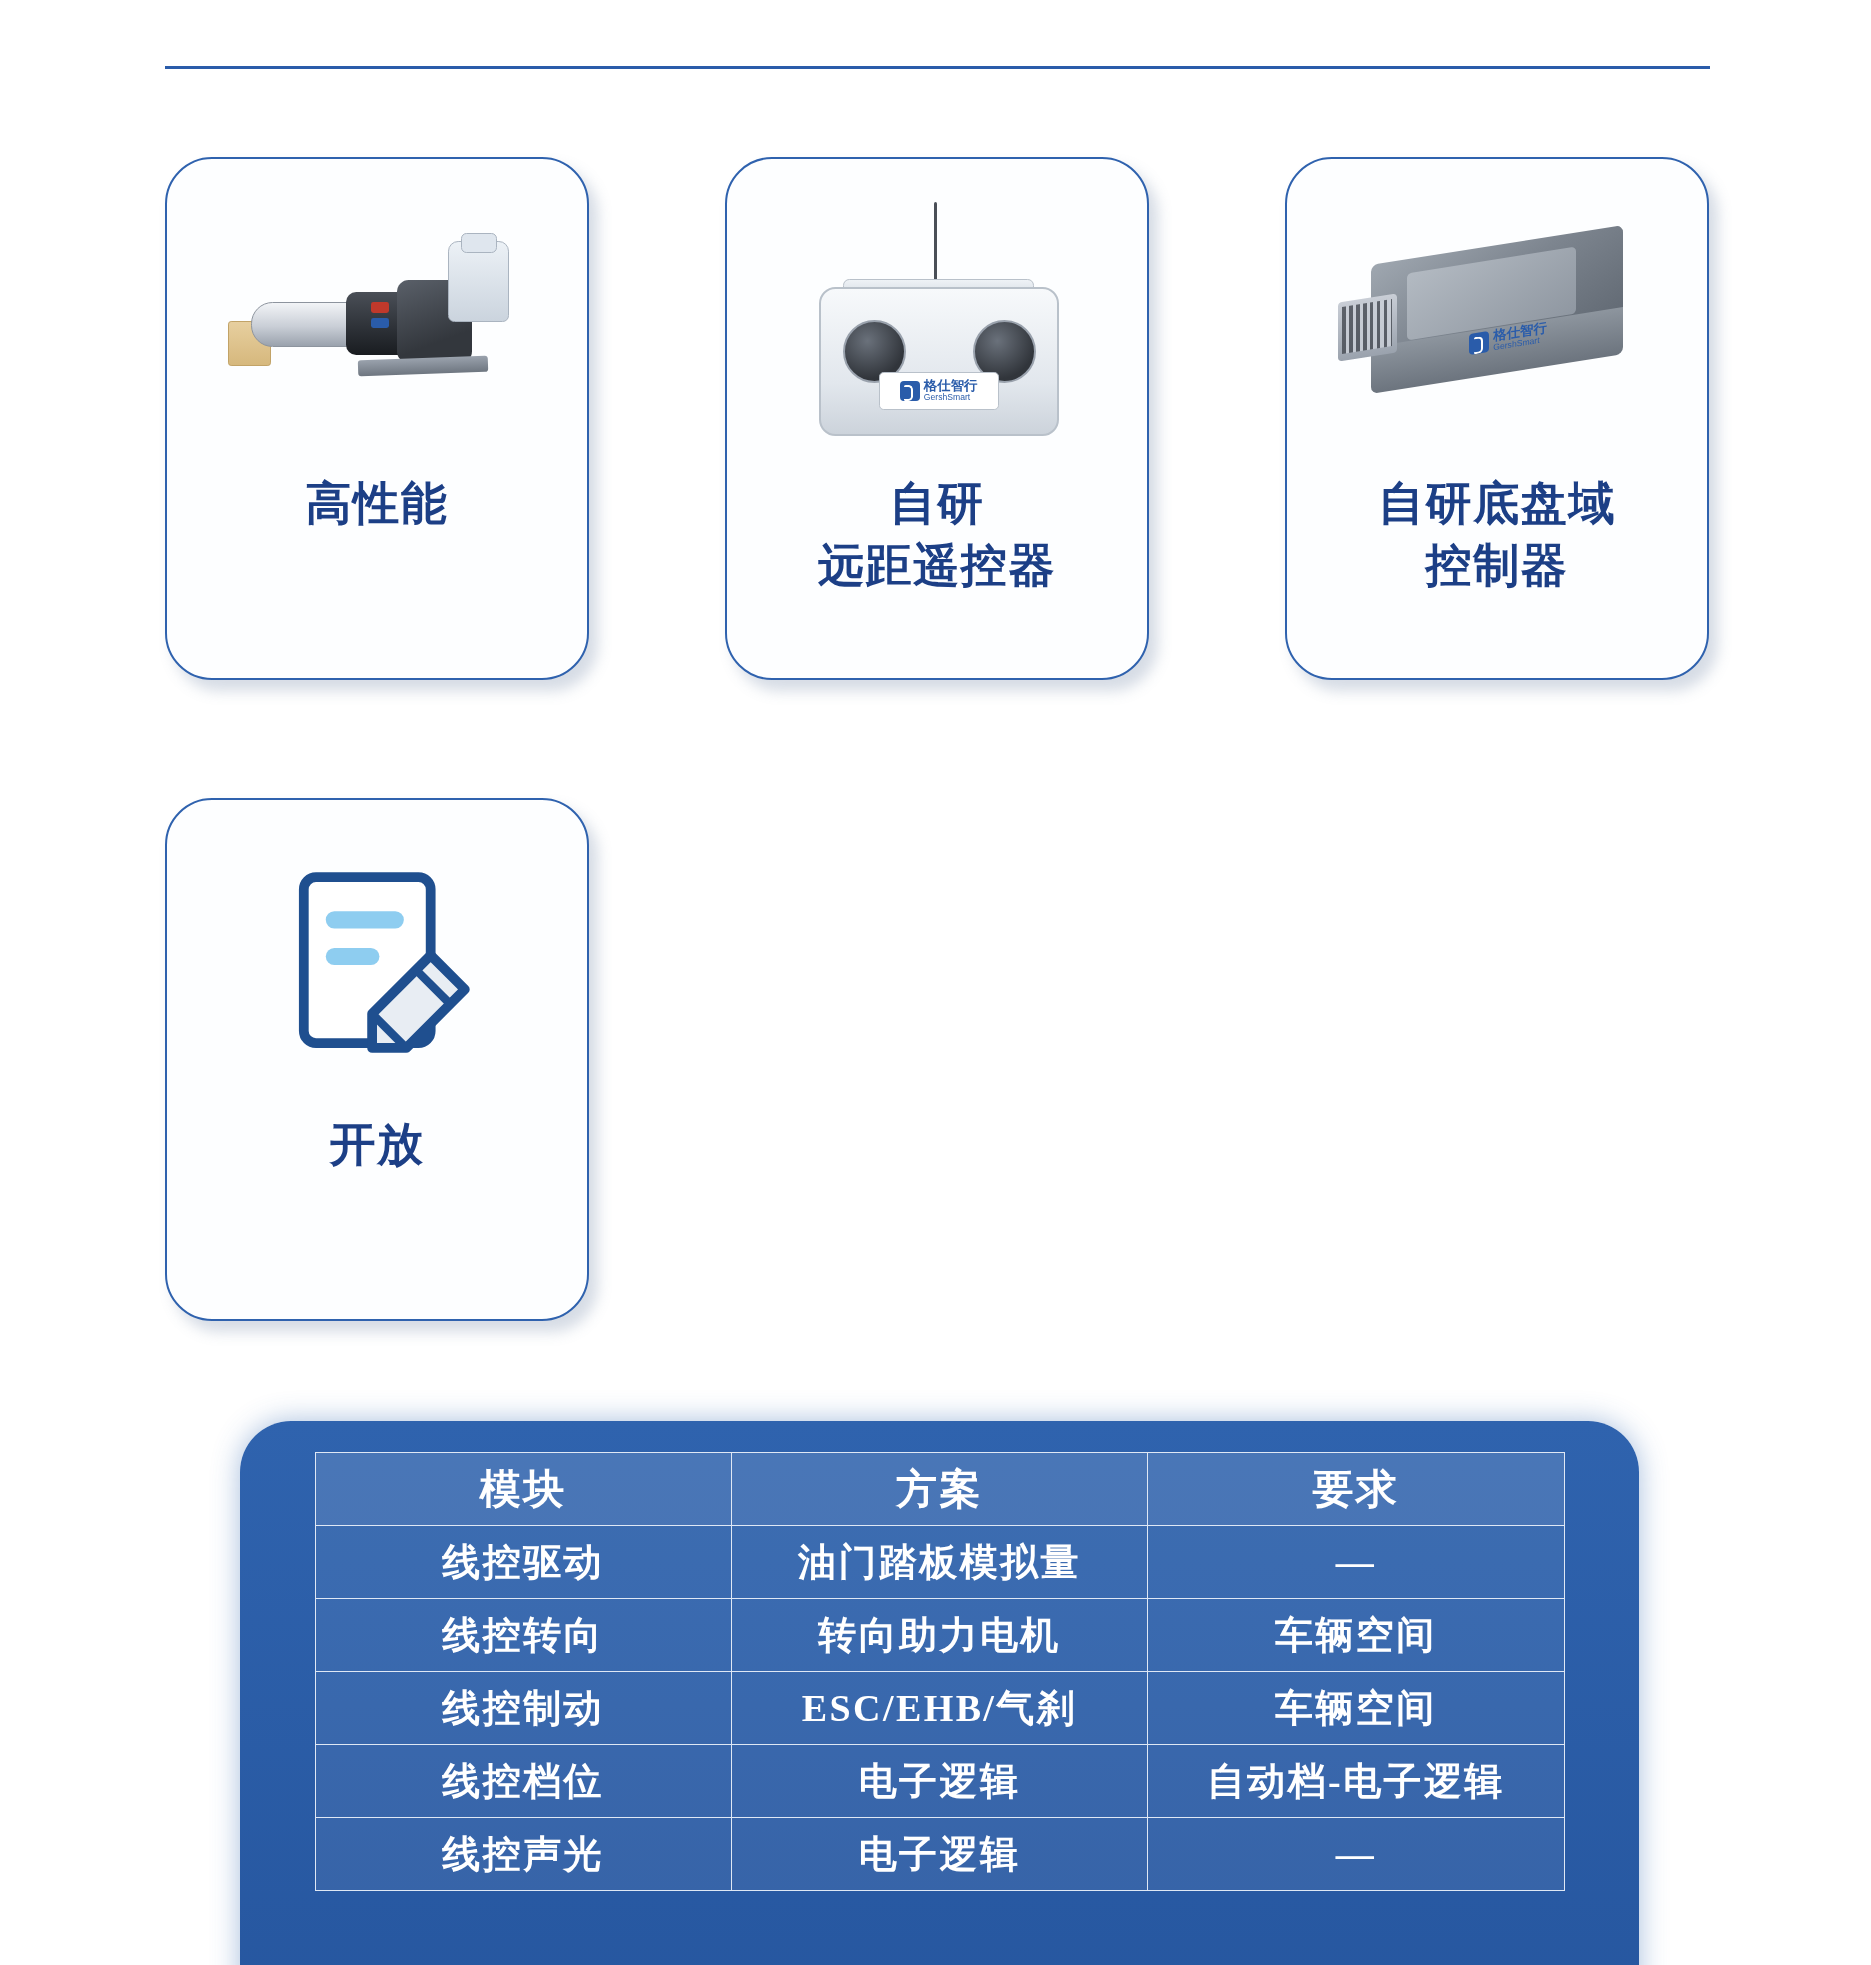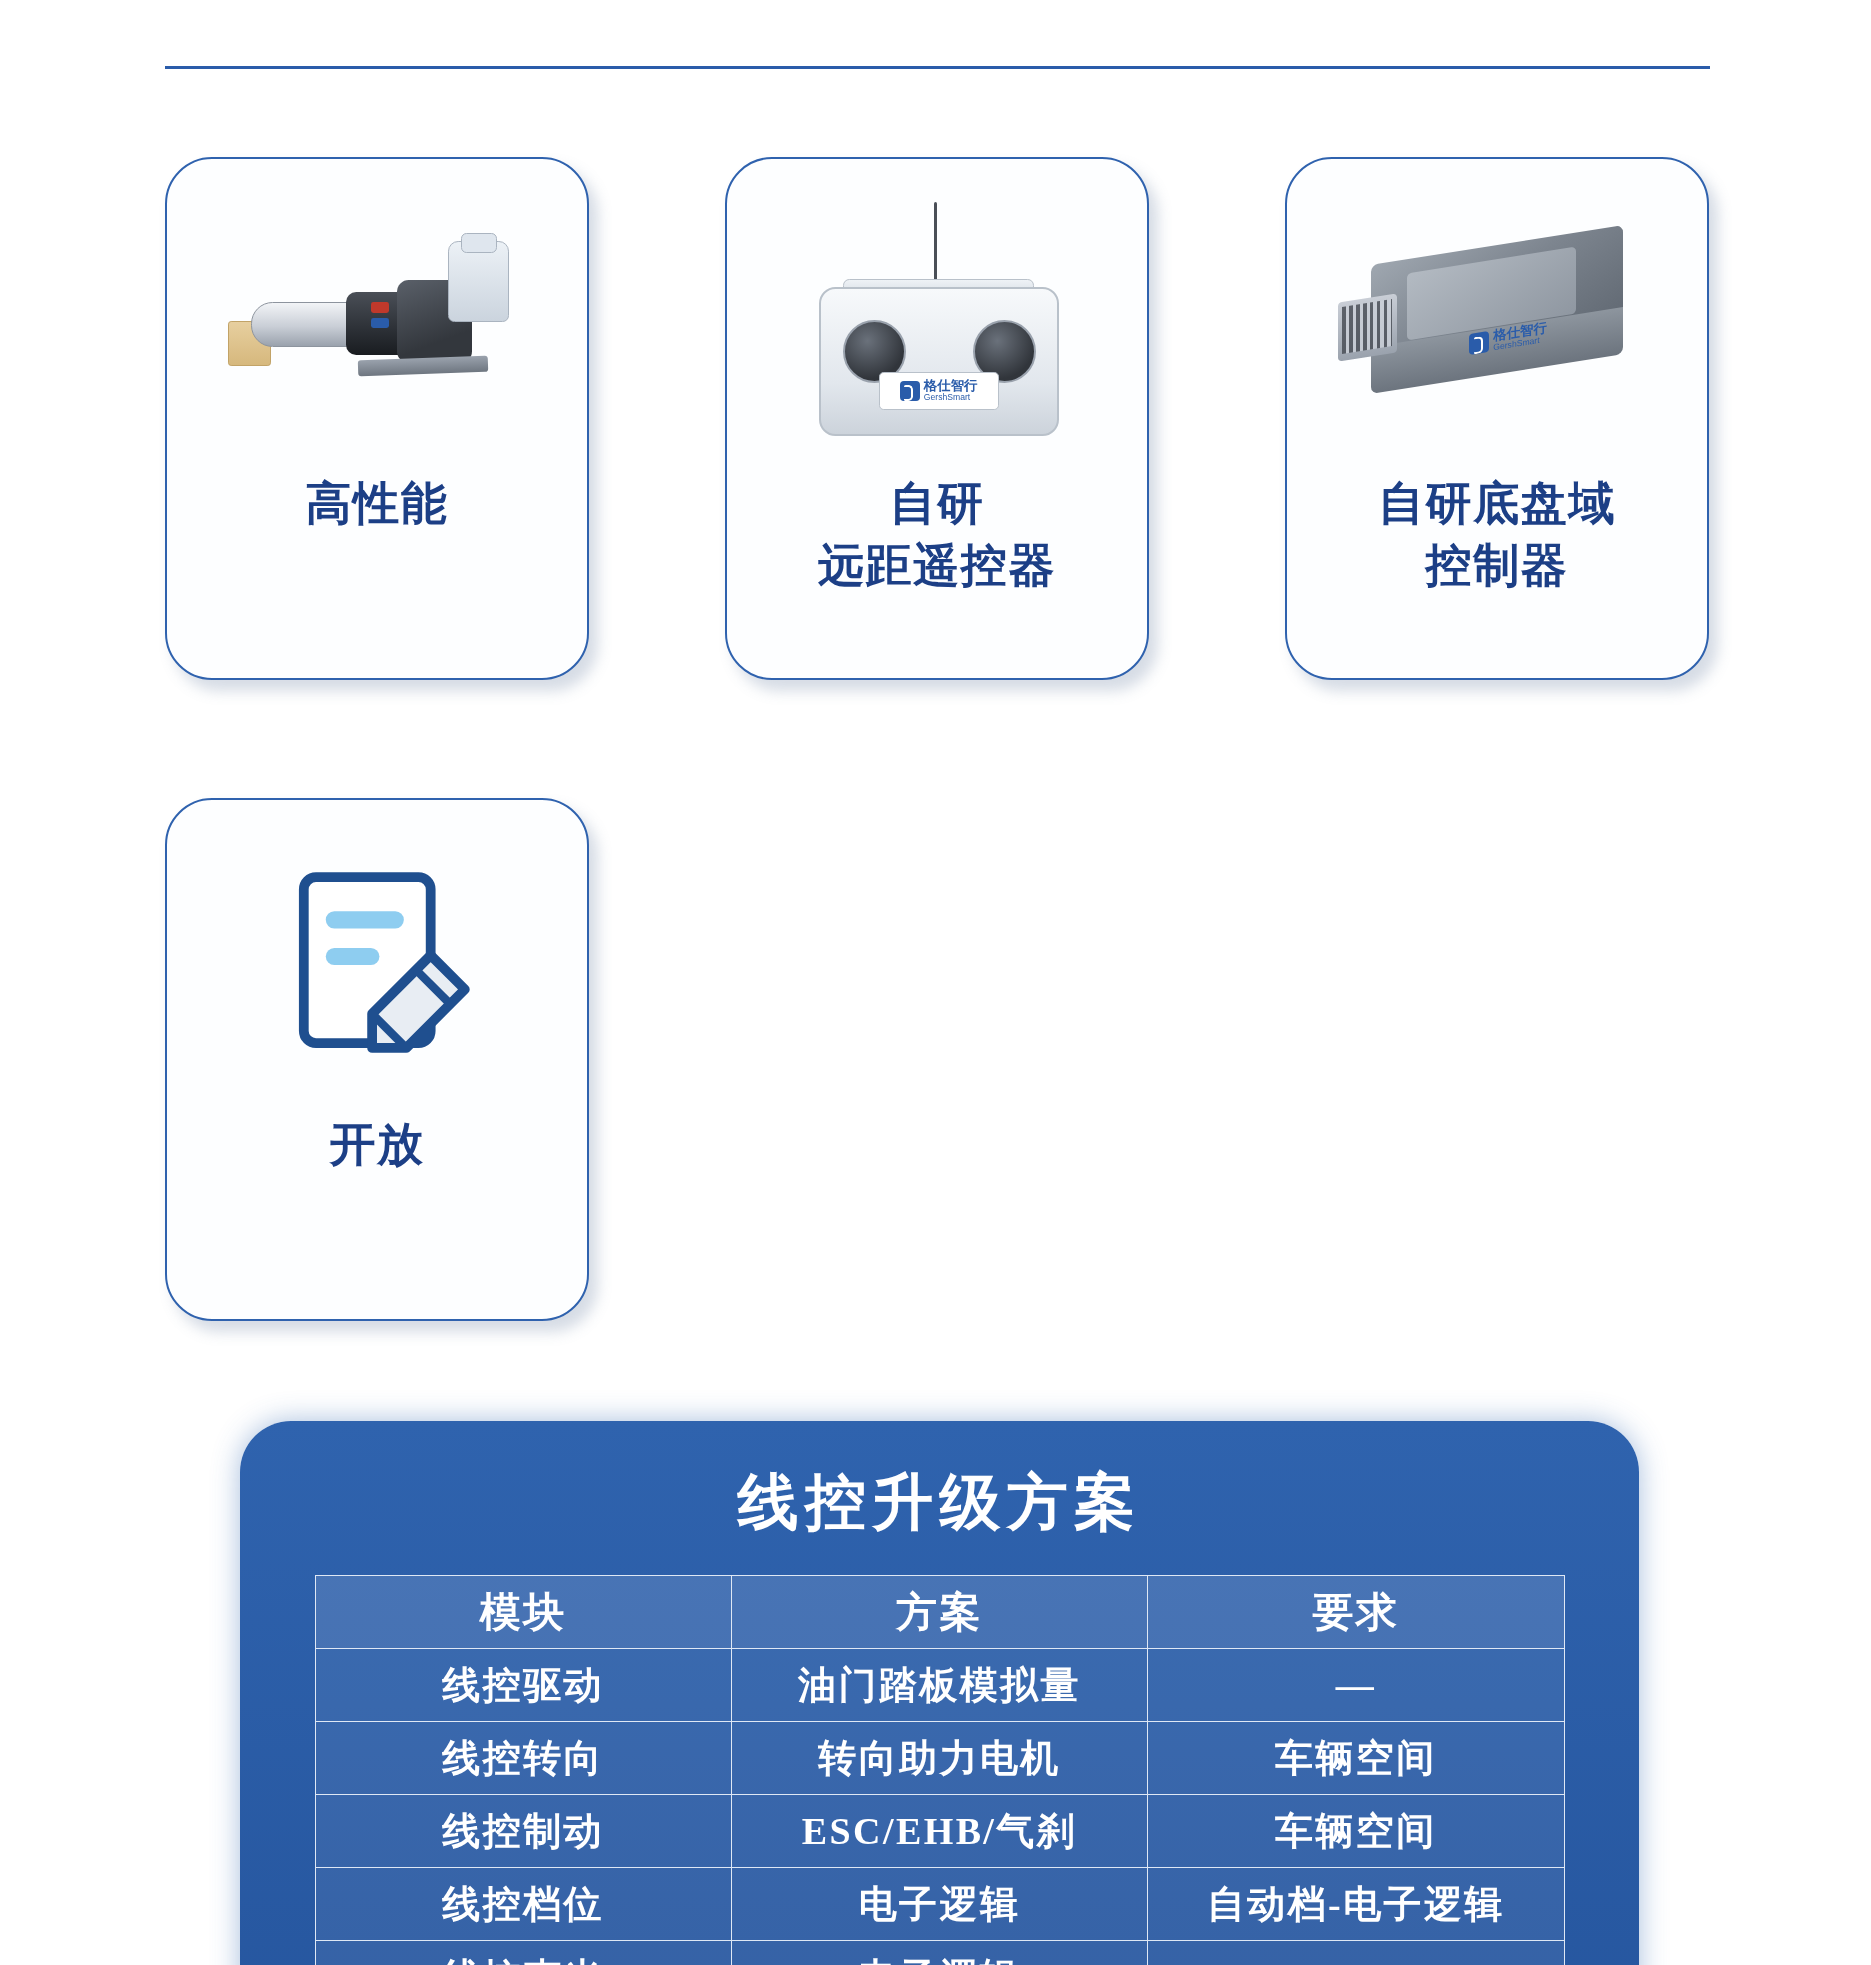--- a/index.html
+++ b/index.html
@@ -434,21 +434,20 @@
       </span>
     </div>
     <div class="card-label">
       <span>开放</span>
     </div>
   </div>
 
 </div>
 
 <div class="panel">
-  <div class="panel-title">线控升级方案</div>
   <table class="matrix">
     <thead>
       <tr>
         <th>模块</th>
         <th>方案</th>
         <th>要求</th>
       </tr>
     </thead>
     <tbody>
       <tr>

